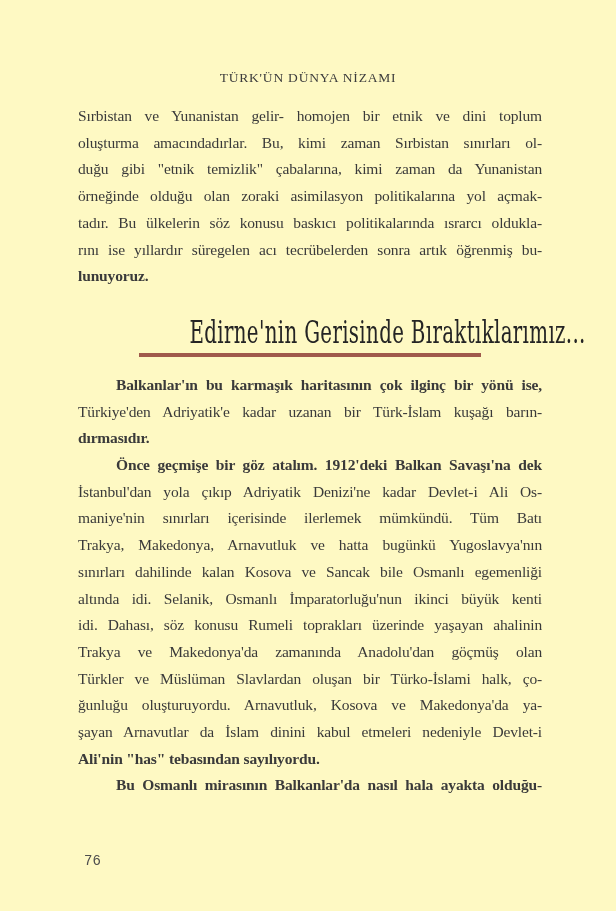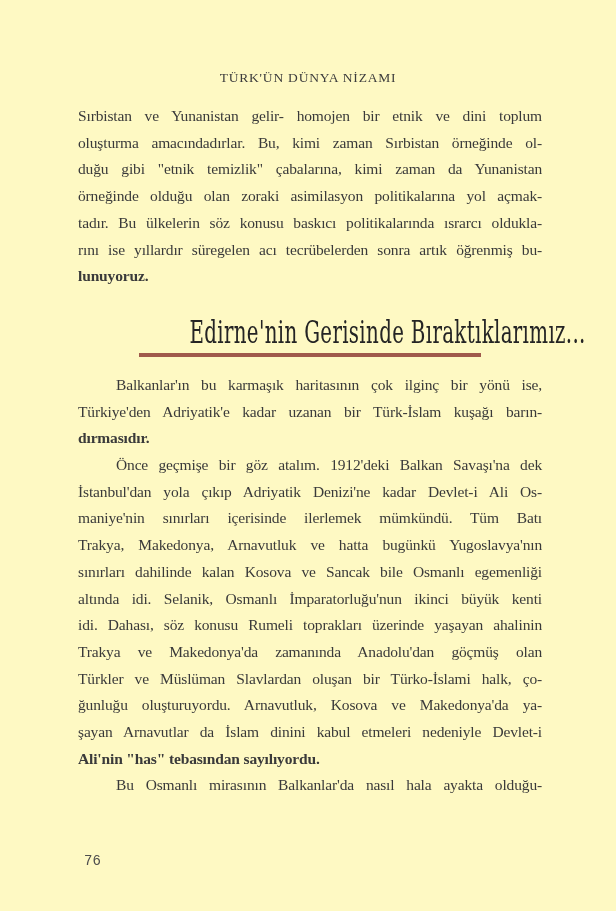--- a/index.html
+++ b/index.html
@@ -38,20 +38,21 @@
   .line {
     text-align: justify;
     text-align-last: justify;
   }
   .line.last {
     text-align-last: left;
     font-weight: bold;
   }
   .line.indent {
     text-indent: 38px;
+    font-weight: bold;
   }
   .heading-block {
     margin-top: 22px;
     margin-bottom: 15px;
     text-align: center;
   }
   .heading-text {
     display: inline-block;
     font-family: "DejaVu Serif", serif;
     font-size: 31px;
@@ -78,21 +79,21 @@
   }
 </style>
 </head>
 <body>
 
 <div class="page">
   <div class="running-header">TÜRK'ÜN DÜNYA NİZAMI</div>
 
   <div class="body-text">
       <div class="line">Sırbistan ve Yunanistan gelir- homojen bir etnik ve dini toplum</div>
-      <div class="line">oluşturma amacındadırlar. Bu, kimi zaman Sırbistan örneğinde ol-</div>
+      <div class="line">oluşturma amacındadırlar. Bu, kimi zaman Sırbistan sınırları ol-</div>
       <div class="line">duğu gibi "etnik temizlik" çabalarına, kimi zaman da Yunanistan</div>
       <div class="line">örneğinde olduğu olan zoraki asimilasyon politikalarına yol açmak-</div>
       <div class="line">tadır. Bu ülkelerin söz konusu baskıcı politikalarında ısrarcı oldukla-</div>
       <div class="line">rını ise yıllardır süregelen acı tecrübelerden sonra artık öğrenmiş bu-</div>
       <div class="line last">lunuyoruz.</div>
       <div class="heading-block"><div class="heading-text">Edirne'nin Gerisinde Bıraktıklarımız...</div><div class="heading-rule" style="background: rgb(160, 90, 76);"></div></div>
       <div class="line indent">Balkanlar'ın bu karmaşık haritasının çok ilginç bir yönü ise,</div>
       <div class="line">Türkiye'den Adriyatik'e kadar uzanan bir Türk-İslam kuşağı barın-</div>
       <div class="line last">dırmasıdır.</div>
       <div class="line indent">Önce geçmişe bir göz atalım. 1912'deki Balkan Savaşı'na dek</div>

